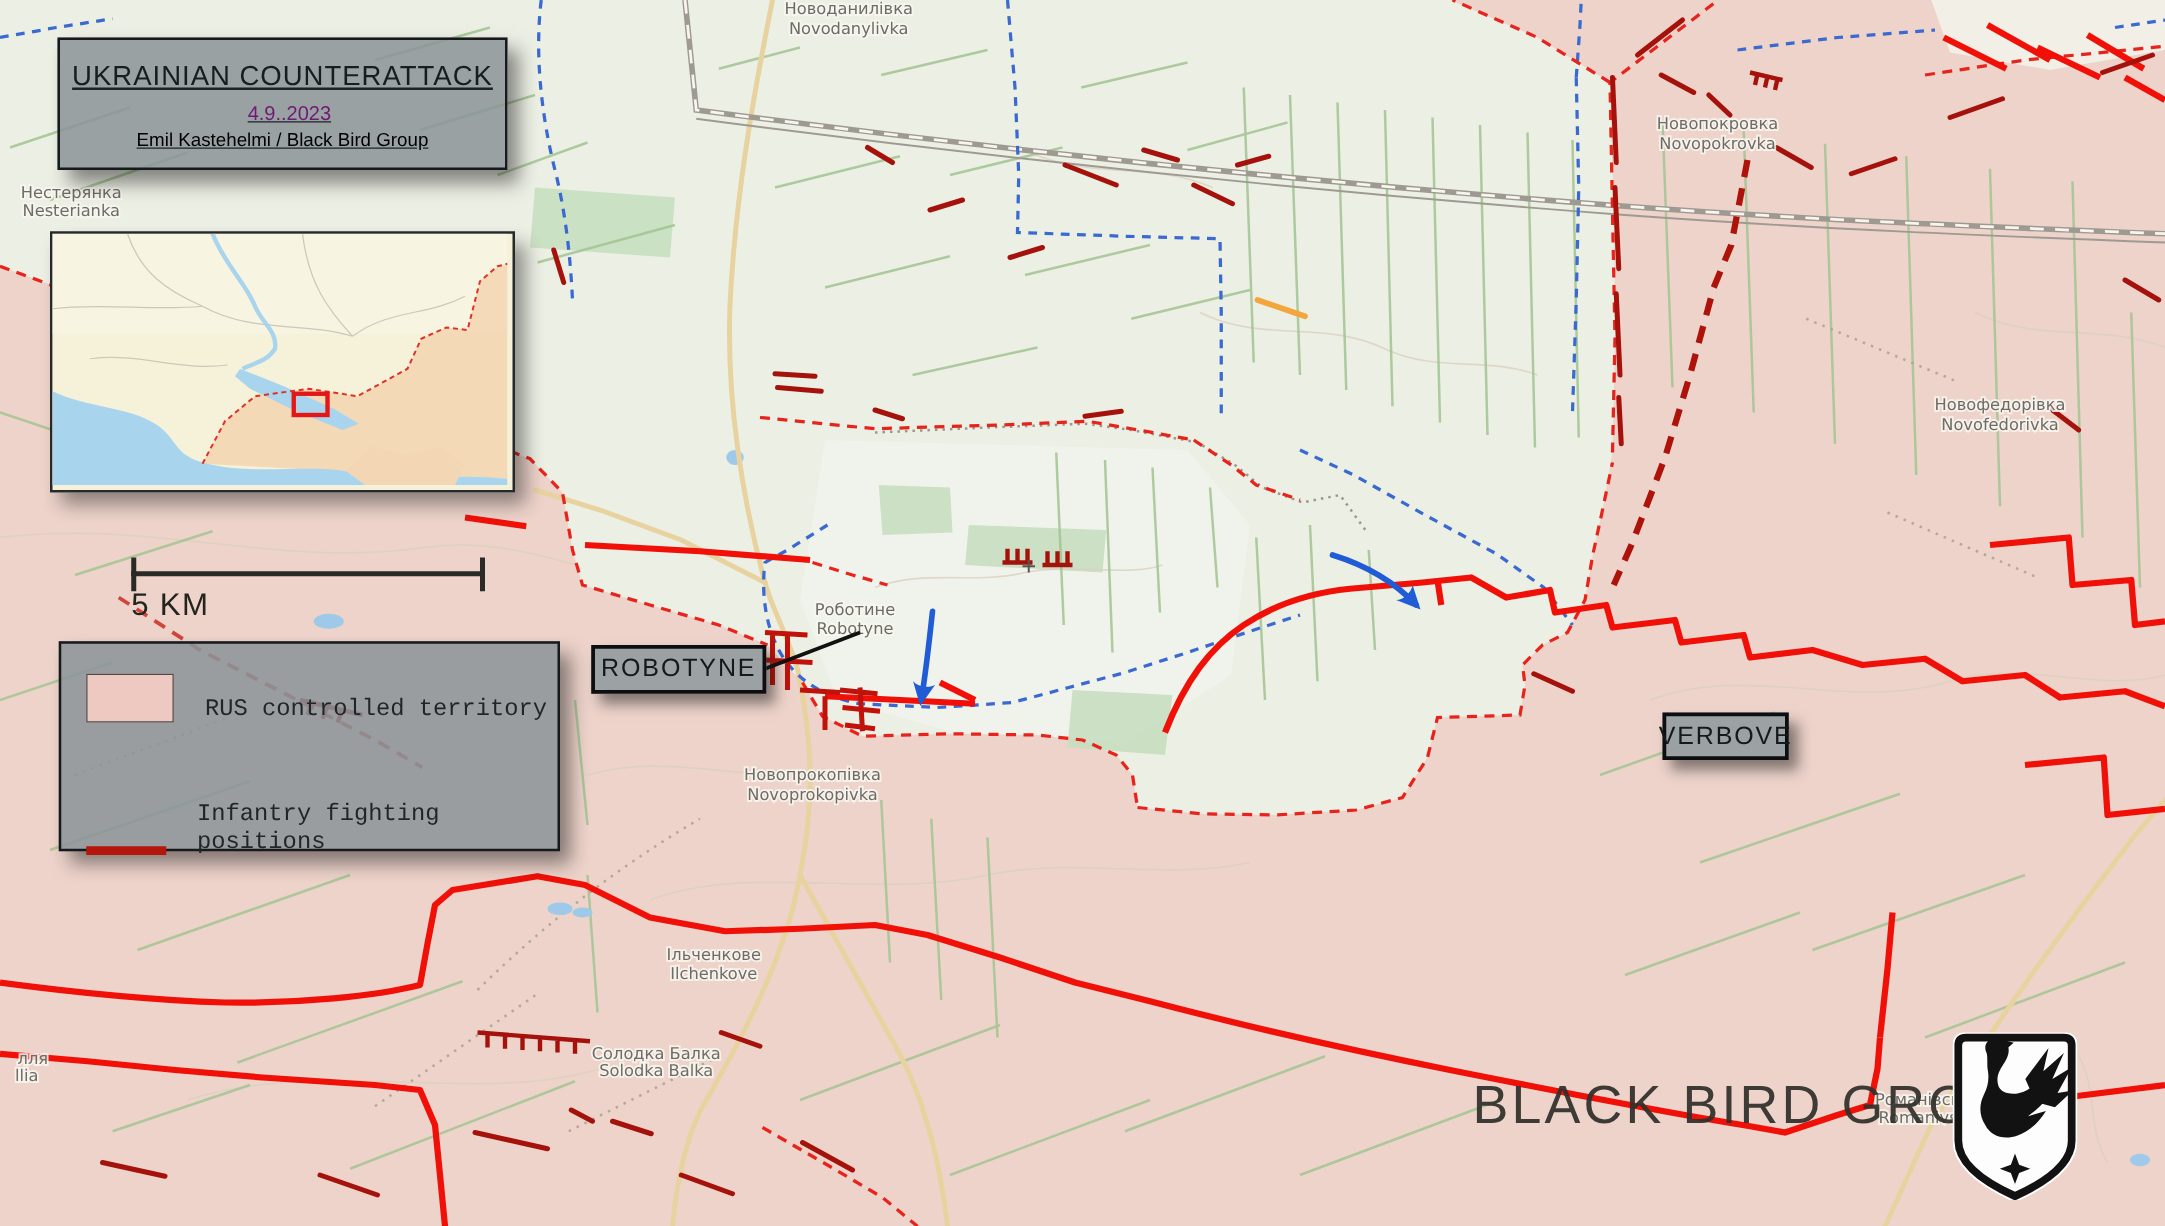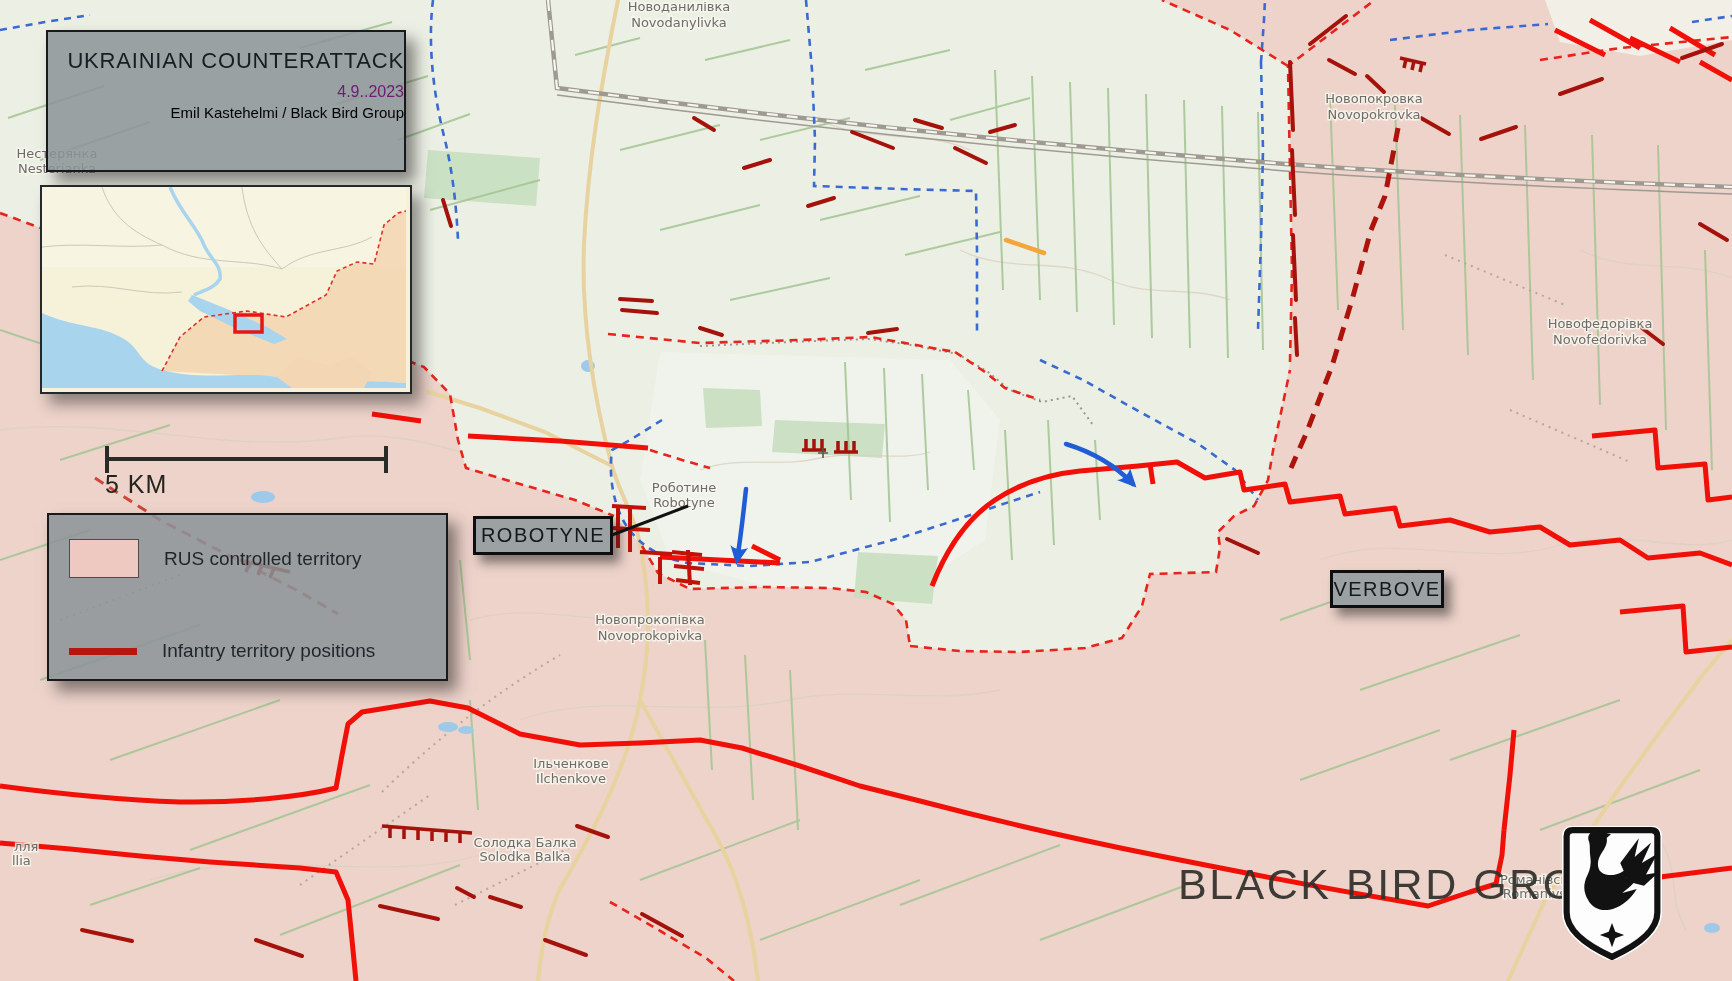--- a/index.html
+++ b/index.html
@@ -2,44 +2,44 @@
 <html><head>
 <meta charset="utf-8">
 <style>
   html,body{margin:0;padding:0;background:#cfcfcf;}
   #stage{position:relative;width:1732px;height:981px;overflow:hidden;
          font-family:"Liberation Sans",sans-serif;background:#f2efe7;}
   #basemap{position:absolute;left:0;top:0;}
   .uibox{position:absolute;background:rgba(138,148,151,0.86);
          border:2.5px solid #17191c;box-shadow:9px 10px 14px rgba(25,25,25,.5);
          color:#1d2428;box-sizing:border-box;}
-  .titlebox{left:46px;top:30px;width:360px;height:142px;text-align:right;}
+  .titlebox{left:46px;top:30px;width:360px;height:106px;text-align:center;text-decoration:underline;}
   .titlebox .t1{font-size:22px;letter-spacing:.8px;margin-top:16px;color:#171d20;}
   .titlebox .t2{font-size:22px;letter-spacing:.8px;margin-top:6px;color:#171d20;}
   .titlebox .t3{font-size:16px;margin-top:9px;color:#701a75;padding-left:11px;}
   .titlebox .t4{font-size:15px;margin-top:3px;color:#000000;}
   .insetwrap{position:absolute;left:40px;top:185px;width:368px;height:205px;
          border:2.5px solid #26292c;box-shadow:9px 10px 14px rgba(25,25,25,.45);
          background:#f6f1d9;}
   .scalebar{position:absolute;left:0;top:0;}
   .sb-line{position:absolute;left:105px;top:457px;width:283px;height:3.5px;background:#2a2a26;}
   .sb-tick{position:absolute;width:3.5px;height:27px;top:446px;background:#2a2a26;}
   .sb-label{position:absolute;left:105px;top:470px;width:283px;text-align:left;
             font-size:25px;letter-spacing:1px;color:#24241f;}
   .legend{left:47px;top:513px;width:401px;height:168px;padding:0;}
-  .leg-row{position:absolute;left:20px;display:flex;align-items:center;}
+  .leg-row{position:absolute;left:20px;display:flex;align-items:flex-end;font-family:Liberation Mono, monospace;}
   .leg-swatch-area{width:68px;height:37px;border:1.5px solid #4c4c4c;}
   .leg-swatch-line{width:68px;height:7px;}
   .leg-label{margin-left:25px;font-size:19px;color:#1f262a;}
   .callout{position:absolute;display:flex;align-items:center;justify-content:center;
            background:rgba(150,158,160,0.93);border:3px solid #0d0e10;
            box-shadow:7px 8px 10px rgba(25,25,25,.5);
            font-size:20px;letter-spacing:1.5px;color:#14191c;box-sizing:border-box;}
   .co-robotyne{left:473px;top:516px;width:140px;height:39px;}
-  .co-verbove{left:1330px;top:570px;width:114px;height:38px;}
+  .co-verbove{left:1330px;top:570px;width:101px;height:38px;}
   .watermark{position:absolute;left:1178px;top:860px;font-size:43px;letter-spacing:2.5px;
              color:#31302b;opacity:.93;white-space:nowrap;}
   .logo{position:absolute;left:1562px;top:826px;width:100px;height:134px;}
 </style>
 </head>
 <body>
 
 <div id="stage">
 
 <svg id="basemap" width="1732" height="981" viewBox="0 0 1732 981">
@@ -346,21 +346,21 @@
   <div class="sb-label">5 KM</div>
 </div>
 
 <div class="uibox legend">
   <div class="leg-row" style="top:24px;">
     <div class="leg-swatch-area" style="background: rgb(238, 201, 194);"></div>
     <div class="leg-label">RUS controlled territory</div>
   </div>
   <div class="leg-row" style="top:125px;">
     <div class="leg-swatch-line" style="background: rgb(181, 23, 13);"></div>
-    <div class="leg-label">Infantry territory positions</div>
+    <div class="leg-label">Infantry fighting positions</div>
   </div>
 </div>
 
 <div class="callout co-robotyne">
   <span>ROBOTYNE</span>
 </div>
 <div class="callout co-verbove">
   <span>VERBOVE</span>
 </div>
 

